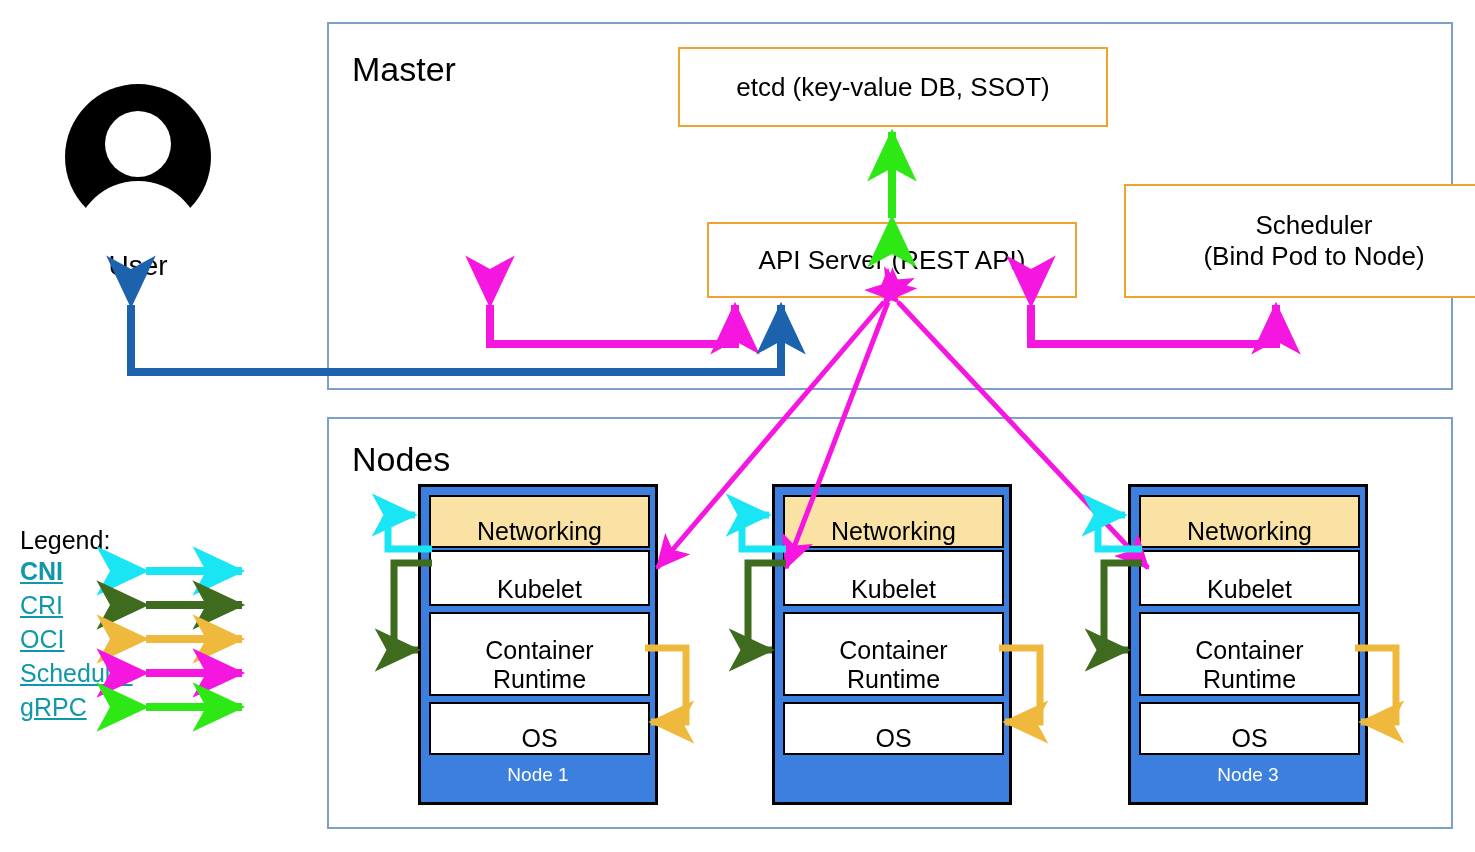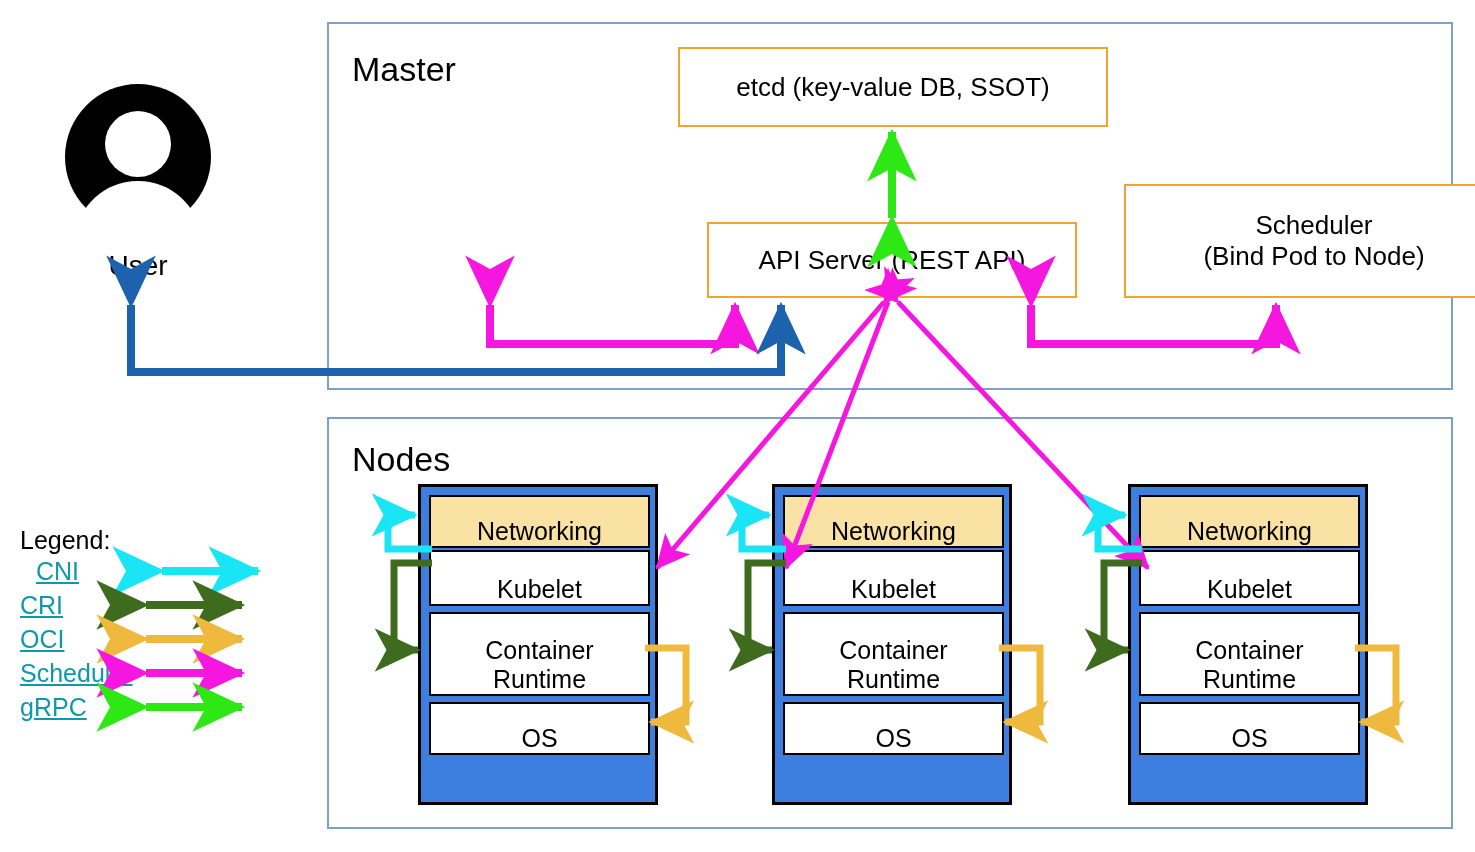--- a/index.html
+++ b/index.html
@@ -167,20 +167,21 @@
     <div class="node-layer" style="left:8px; top:63px; width:221px; height:56px;">
       <span class="node-layer-label">Kubelet</span>
     </div>
     <div class="node-layer" style="left:8px; top:125px; width:221px; height:84px;">
       <span class="node-layer-label">Container
 Runtime</span>
     </div>
     <div class="node-layer" style="left:8px; top:215px; width:221px; height:53px;">
       <span class="node-layer-label">OS</span>
     </div>
+    <div class="node-name" style="top:277px;">Node 1</div>
   </div>
 
   <div class="abs node-box" style="left:772px; top:484px; width:240px; height:321px;">
     <div class="node-layer net" style="left:8px; top:8px; width:221px; height:53px;">
       <span class="node-layer-label">Networking</span>
     </div>
     <div class="node-layer" style="left:8px; top:63px; width:221px; height:56px;">
       <span class="node-layer-label">Kubelet</span>
     </div>
     <div class="node-layer" style="left:8px; top:125px; width:221px; height:84px;">
@@ -199,20 +200,21 @@
     <div class="node-layer" style="left:8px; top:63px; width:221px; height:56px;">
       <span class="node-layer-label">Kubelet</span>
     </div>
     <div class="node-layer" style="left:8px; top:125px; width:221px; height:84px;">
       <span class="node-layer-label">Container
 Runtime</span>
     </div>
     <div class="node-layer" style="left:8px; top:215px; width:221px; height:53px;">
       <span class="node-layer-label">OS</span>
     </div>
+    <div class="node-name" style="top:277px;">Node 3</div>
   </div>
 
   <svg class="arrow-layer" width="1475" height="852" viewBox="0 0 1475 852">
     <defs>
       <marker id="ah-cni" markerWidth="7" markerHeight="7" refX="6.2" refY="3.5" orient="auto" markerUnits="strokeWidth">
         <path d="M0,0.4 L6.6,3.5 L0,6.6 L1.7,3.5 Z" fill="#1ae5f5"></path>
       </marker>
       <marker id="ah-cri" markerWidth="7" markerHeight="7" refX="6.2" refY="3.5" orient="auto" markerUnits="strokeWidth">
         <path d="M0,0.4 L6.6,3.5 L0,6.6 L1.7,3.5 Z" fill="#3f6b1f"></path>
       </marker>
@@ -287,21 +289,21 @@
     <g>
       <path d="M1142,563 L1104,563 L1104,650 L1128,650" fill="none" stroke="#3f6b1f" stroke-width="7" marker-end="url(#ah-cri)"></path>
     </g>
     <g>
       <path d="M1355,648 L1396,648 L1396,722 L1361,722" fill="none" stroke="#eeb93c" stroke-width="7" marker-end="url(#ah-oci)"></path>
     </g>
   </svg>
 
   <div class="legend-title" style="left:20px; top:527px;">Legend:</div>
 
-  <div class="legend-row" style="left:36px; top:556px; width:230px;">
+  <div class="legend-row" style="left:20px; top:556px; width:230px;font-weight:bold;">
     <span class="legend-link" style="width:118px;">CNI</span>
     <svg width="112" height="26">
       <line x1="8" y1="13" x2="104" y2="13" stroke="#1ae5f5" stroke-width="8" marker-start="url(#ah-cni)" marker-end="url(#ah-cni)"></line>
     </svg>
   </div>
 
   <div class="legend-row" style="left:20px; top:590px; width:230px;">
     <span class="legend-link" style="width:118px;">CRI</span>
     <svg width="112" height="26">
       <line x1="8" y1="13" x2="104" y2="13" stroke="#3f6b1f" stroke-width="8" marker-start="url(#ah-cri)" marker-end="url(#ah-cri)"></line>

